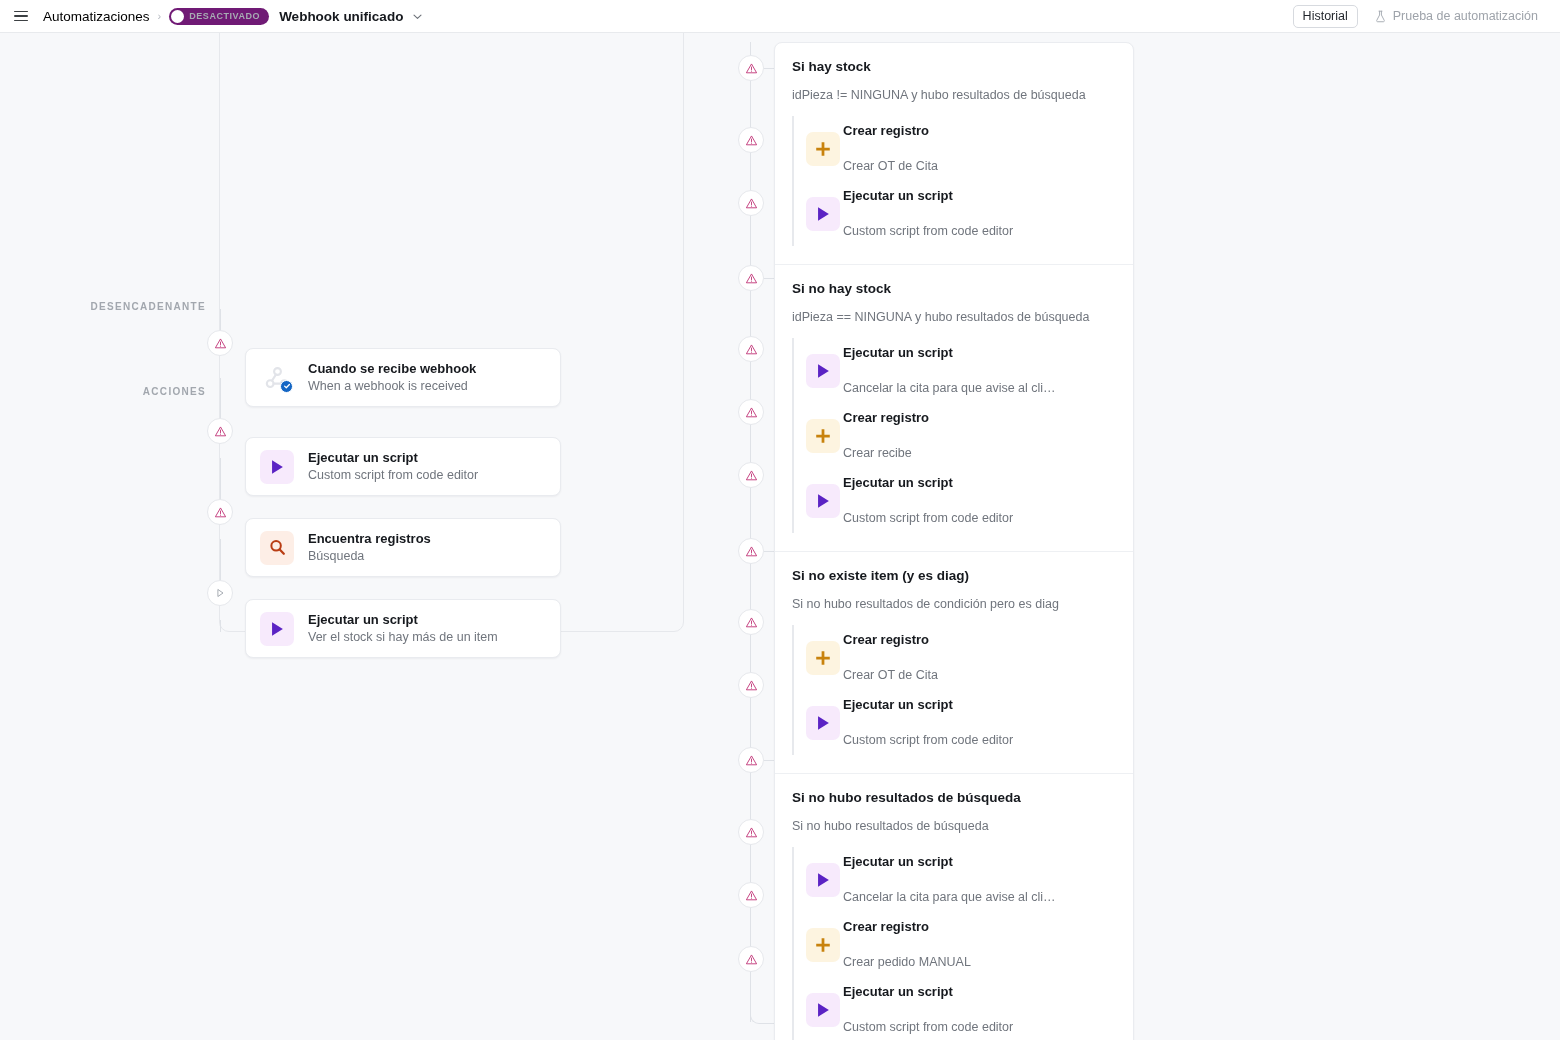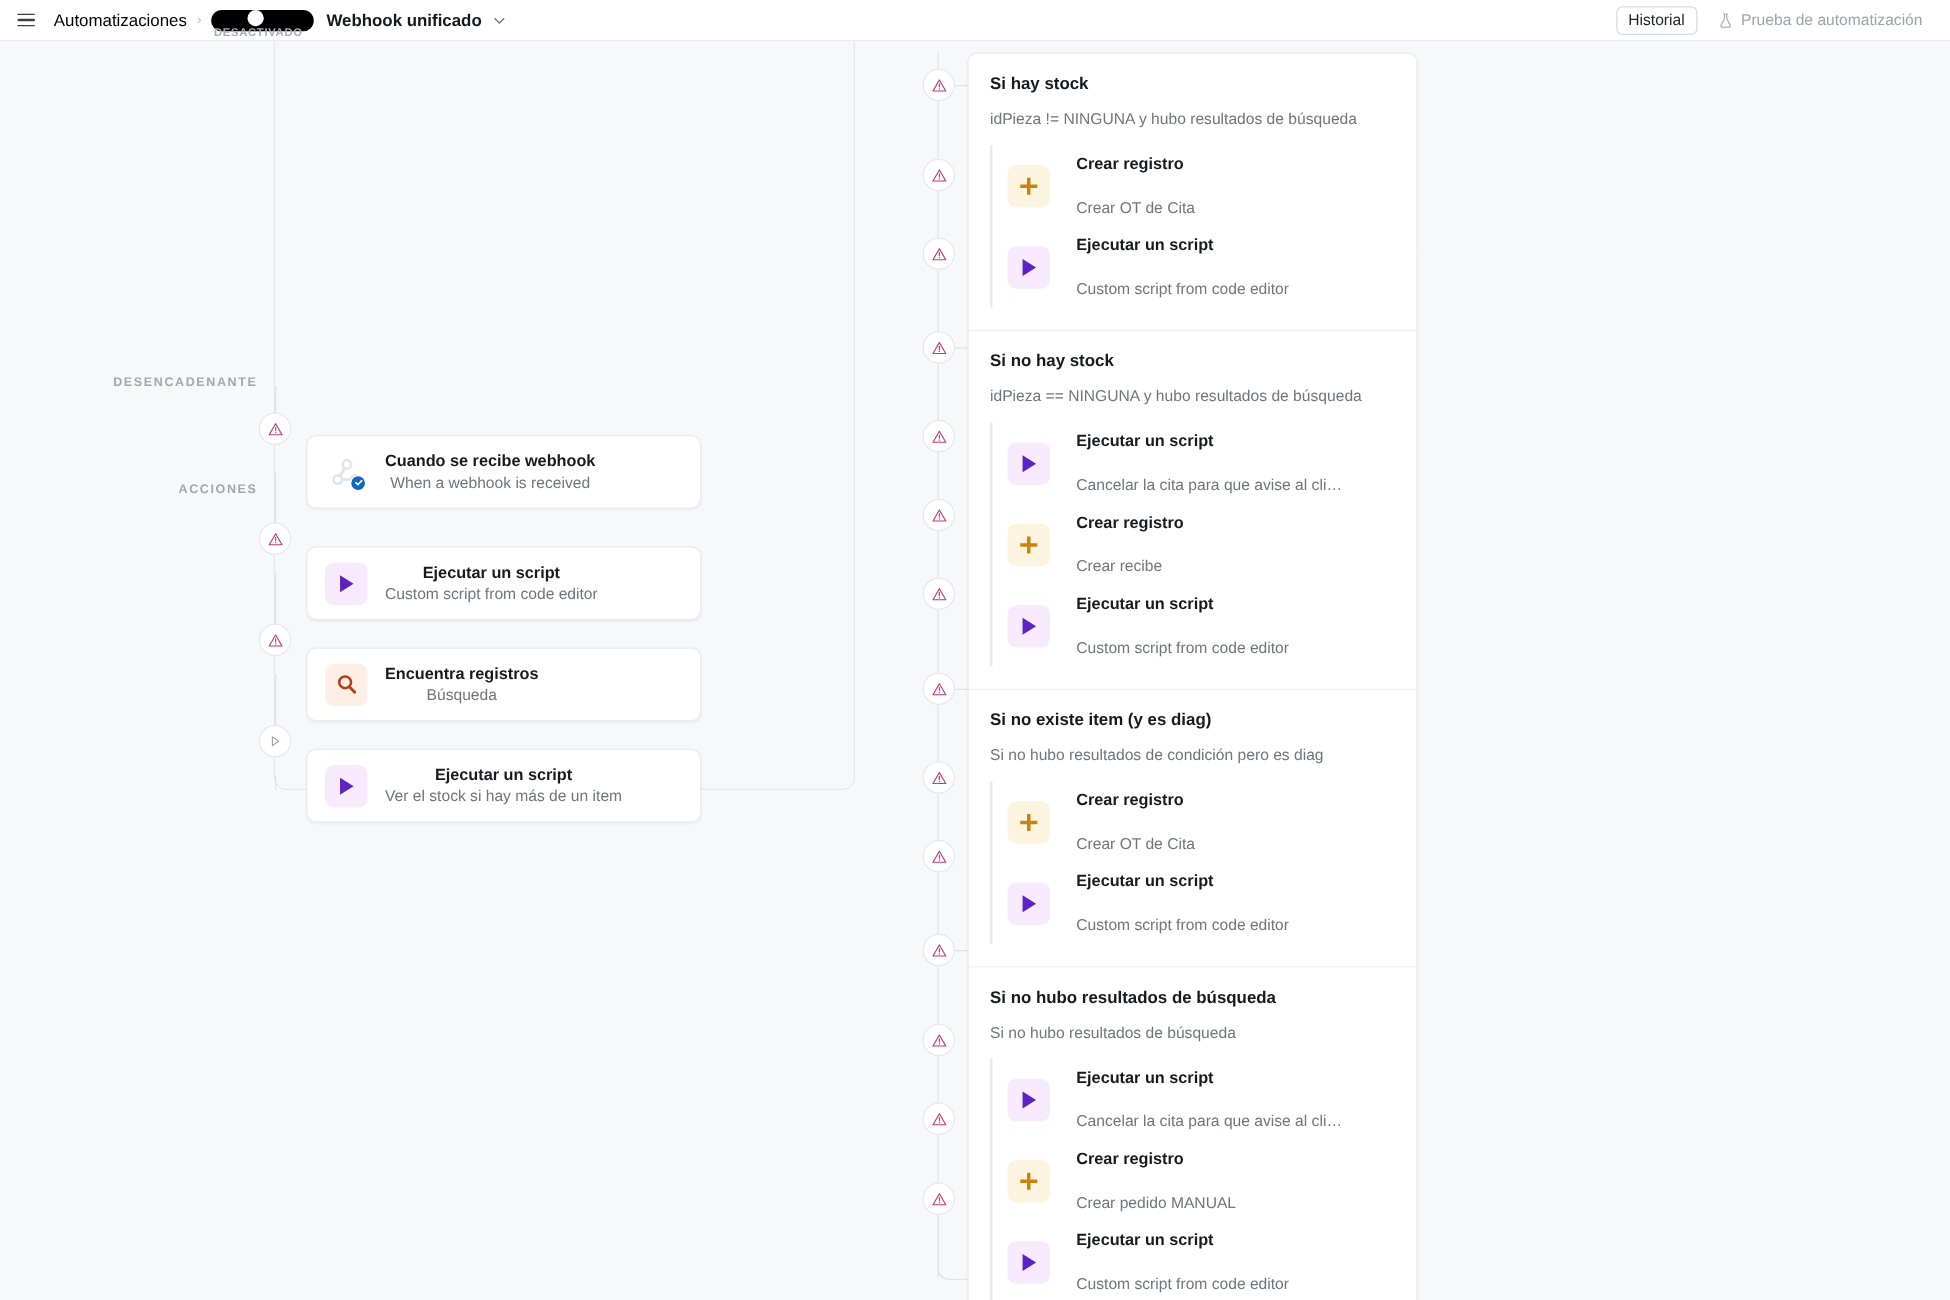--- a/index.html
+++ b/index.html
@@ -65,26 +65,25 @@
     font-size: 11px;
     color: #b6bac1;
     line-height: 1;
     user-select: none;
   }
 
   .status-pill {
     display: inline-flex;
     align-items: center;
     height: 17px;
-    background: #000000;
+    background: #701a75;
     border-radius: 9px;
     padding: 0 9px 0 2px;
     margin-right: 10px;
     cursor: pointer;
-    flex-direction: column;
   }
   .status-knob {
     width: 13px; height: 13px;
     border-radius: 50%;
     background: #ffffff;
     margin-right: 5px;
     flex: 0 0 auto;
   }
   .status-text {
     font-size: 9px;
@@ -207,21 +206,20 @@
     background: #ffffff;
     border: 1px solid #e9ebef;
     border-radius: 8px;
     box-shadow: 0 1px 2px rgba(20,24,31,0.05);
     display: flex;
     align-items: center;
     padding: 11px 14px;
     gap: 14px;
     cursor: pointer;
     z-index: 4;
-    text-align: center;
   }
   .card-ico {
     width: 34px; height: 34px;
     border-radius: 7px;
     display: flex;
     align-items: center;
     justify-content: center;
     flex: 0 0 auto;
     position: relative;
   }
@@ -291,21 +289,21 @@
     margin-top: 11px;
   }
   .cond-actions {
     margin-top: 12px;
     border-left: 2px solid #e7e9ed;
     padding-left: 4px;
   }
   .act-row {
     display: flex;
     align-items: center;
-    gap: 21px;
+    gap: 3px;
     padding: 6px 8px;
     border-radius: 6px;
     cursor: pointer;
   }
   .act-ico {
     width: 34px; height: 34px;
     border-radius: 7px;
     display: flex;
     align-items: center;
     justify-content: center;

